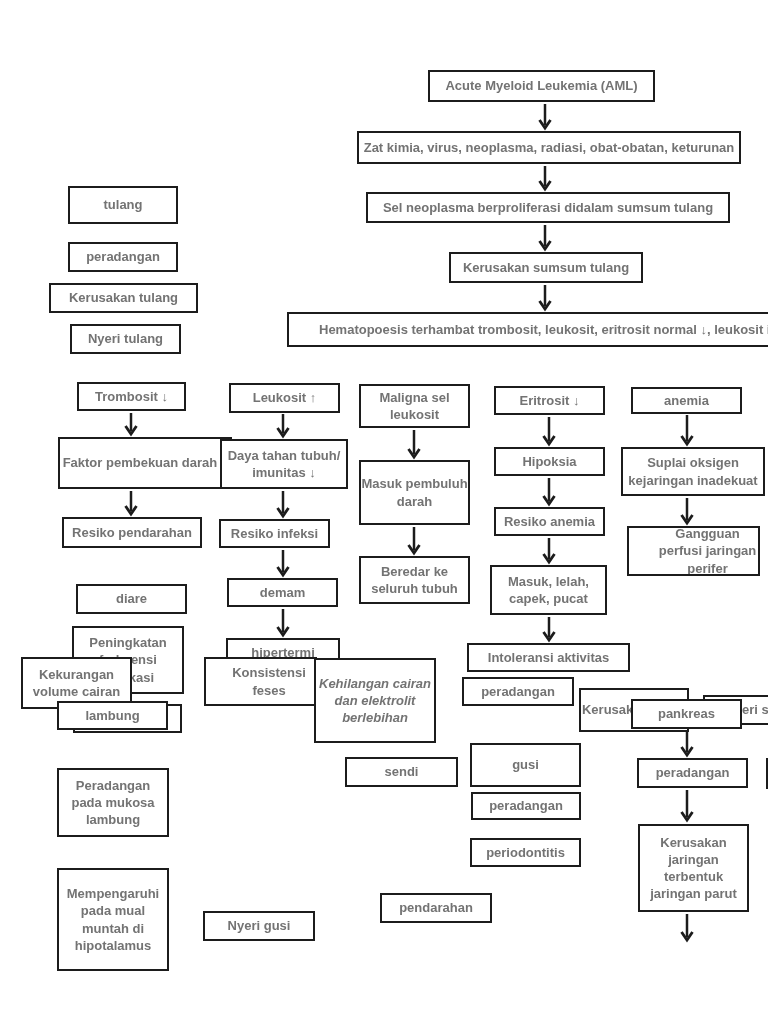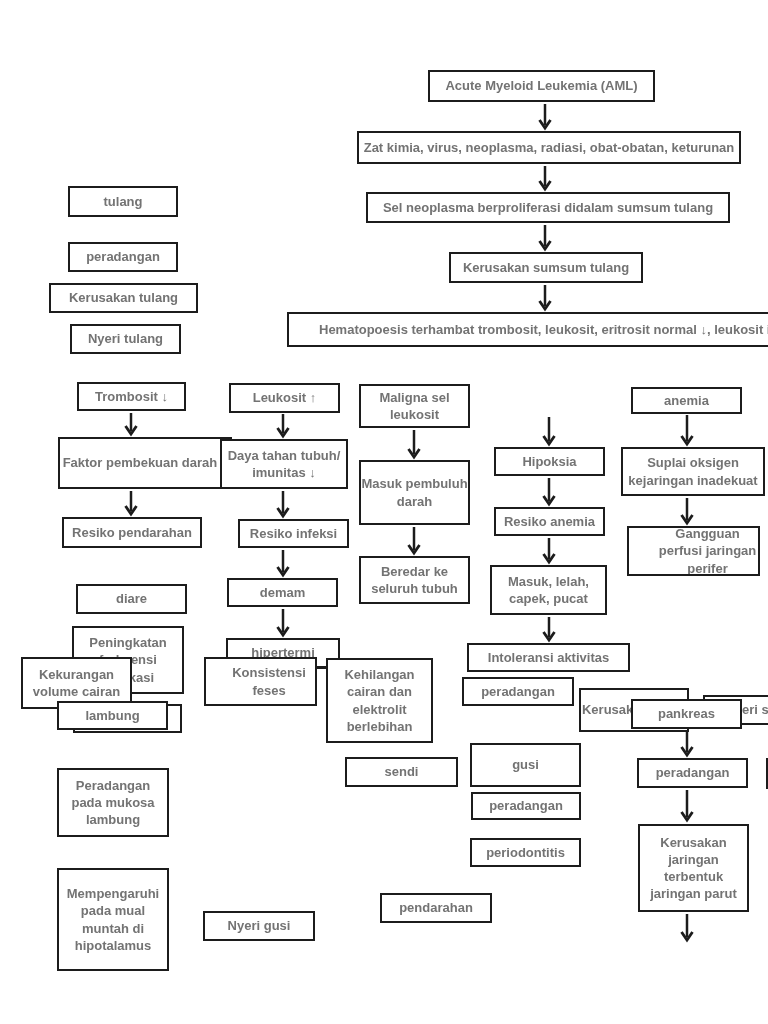--- a/index.html
+++ b/index.html
@@ -131,21 +131,21 @@
   <div class="box nowrap" style="left:366px; top:192px; width:364px; height:31px;">
       <span>Sel neoplasma berproliferasi didalam sumsum tulang</span>
     </div>
   <div class="box nowrap" style="left:449px; top:252px; width:194px; height:31px;">
       <span>Kerusakan sumsum tulang</span>
     </div>
   <div class="box wide-clip" style="left:287px; top:312px; width:560px; height:35px;">
       <span>Hematopoesis terhambat trombosit, leukosit, eritrosit normal ↓, leukosit imatur</span>
     </div>
 
-  <div class="box" style="left:68px; top:186px; width:110px; height:31px;">
+  <div class="box" style="left:68px; top:186px; width:110px; height:38px;">
       <span>tulang</span>
     </div>
   <div class="box" style="left:68px; top:242px; width:110px; height:30px;">
       <span>peradangan</span>
     </div>
   <div class="box" style="left:49px; top:283px; width:149px; height:30px;">
       <span>Kerusakan tulang</span>
     </div>
   <div class="box" style="left:70px; top:324px; width:111px; height:30px;">
       <span>Nyeri tulang</span>
@@ -179,21 +179,21 @@
   <div class="box" style="left:57px; top:868px; width:112px; height:103px;">
       <span>Mempengaruhi pada mual muntah di hipotalamus</span>
     </div>
 
   <div class="box" style="left:229px; top:383px; width:111px; height:30px;">
       <span>Leukosit ↑</span>
     </div>
   <div class="box" style="left:220px; top:439px; width:128px; height:50px;">
       <span>Daya tahan tubuh/ imunitas ↓</span>
     </div>
-  <div class="box" style="left:238px; top:519px; width:111px; height:29px;">
+  <div class="box" style="left:219px; top:519px; width:111px; height:29px;">
       <span>Resiko infeksi</span>
     </div>
   <div class="box" style="left:227px; top:578px; width:111px; height:29px;">
       <span>demam</span>
     </div>
   <div class="box back" style="left:226px; top:638px; width:114px; height:30px;">
       <span>hipertermi</span>
     </div>
   <div class="box front" style="left:204px; top:657px; width:113px; height:49px;padding-left:17px;">
       <span>Konsistensi feses</span>
@@ -204,30 +204,33 @@
 
   <div class="box" style="left:359px; top:384px; width:111px; height:44px;">
       <span>Maligna sel leukosit</span>
     </div>
   <div class="box" style="left:359px; top:460px; width:111px; height:65px;">
       <span>Masuk pembuluh darah</span>
     </div>
   <div class="box" style="left:359px; top:556px; width:111px; height:48px;">
       <span>Beredar ke seluruh tubuh</span>
     </div>
-  <div class="box front" style="left:326px; top:658px; width:107px; height:85px;">
+  <div class="box front" style="left:314px; top:658px; width:122px; height:85px;font-style:italic;">
       <span>Kehilangan cairan dan elektrolit berlebihan</span>
     </div>
   <div class="box" style="left:345px; top:757px; width:113px; height:30px;">
       <span>sendi</span>
     </div>
   <div class="box" style="left:380px; top:893px; width:112px; height:30px;">
       <span>pendarahan</span>
     </div>
 
+  <div class="box" style="left:494px; top:386px; width:111px; height:29px;">
+      <span>Eritrosit ↓</span>
+    </div>
   <div class="box" style="left:494px; top:447px; width:111px; height:29px;">
       <span>Hipoksia</span>
     </div>
   <div class="box" style="left:494px; top:507px; width:111px; height:29px;">
       <span>Resiko anemia</span>
     </div>
   <div class="box" style="left:490px; top:565px; width:117px; height:50px;">
       <span>Masuk, lelah, capek, pucat</span>
     </div>
   <div class="box" style="left:467px; top:643px; width:163px; height:29px;">

